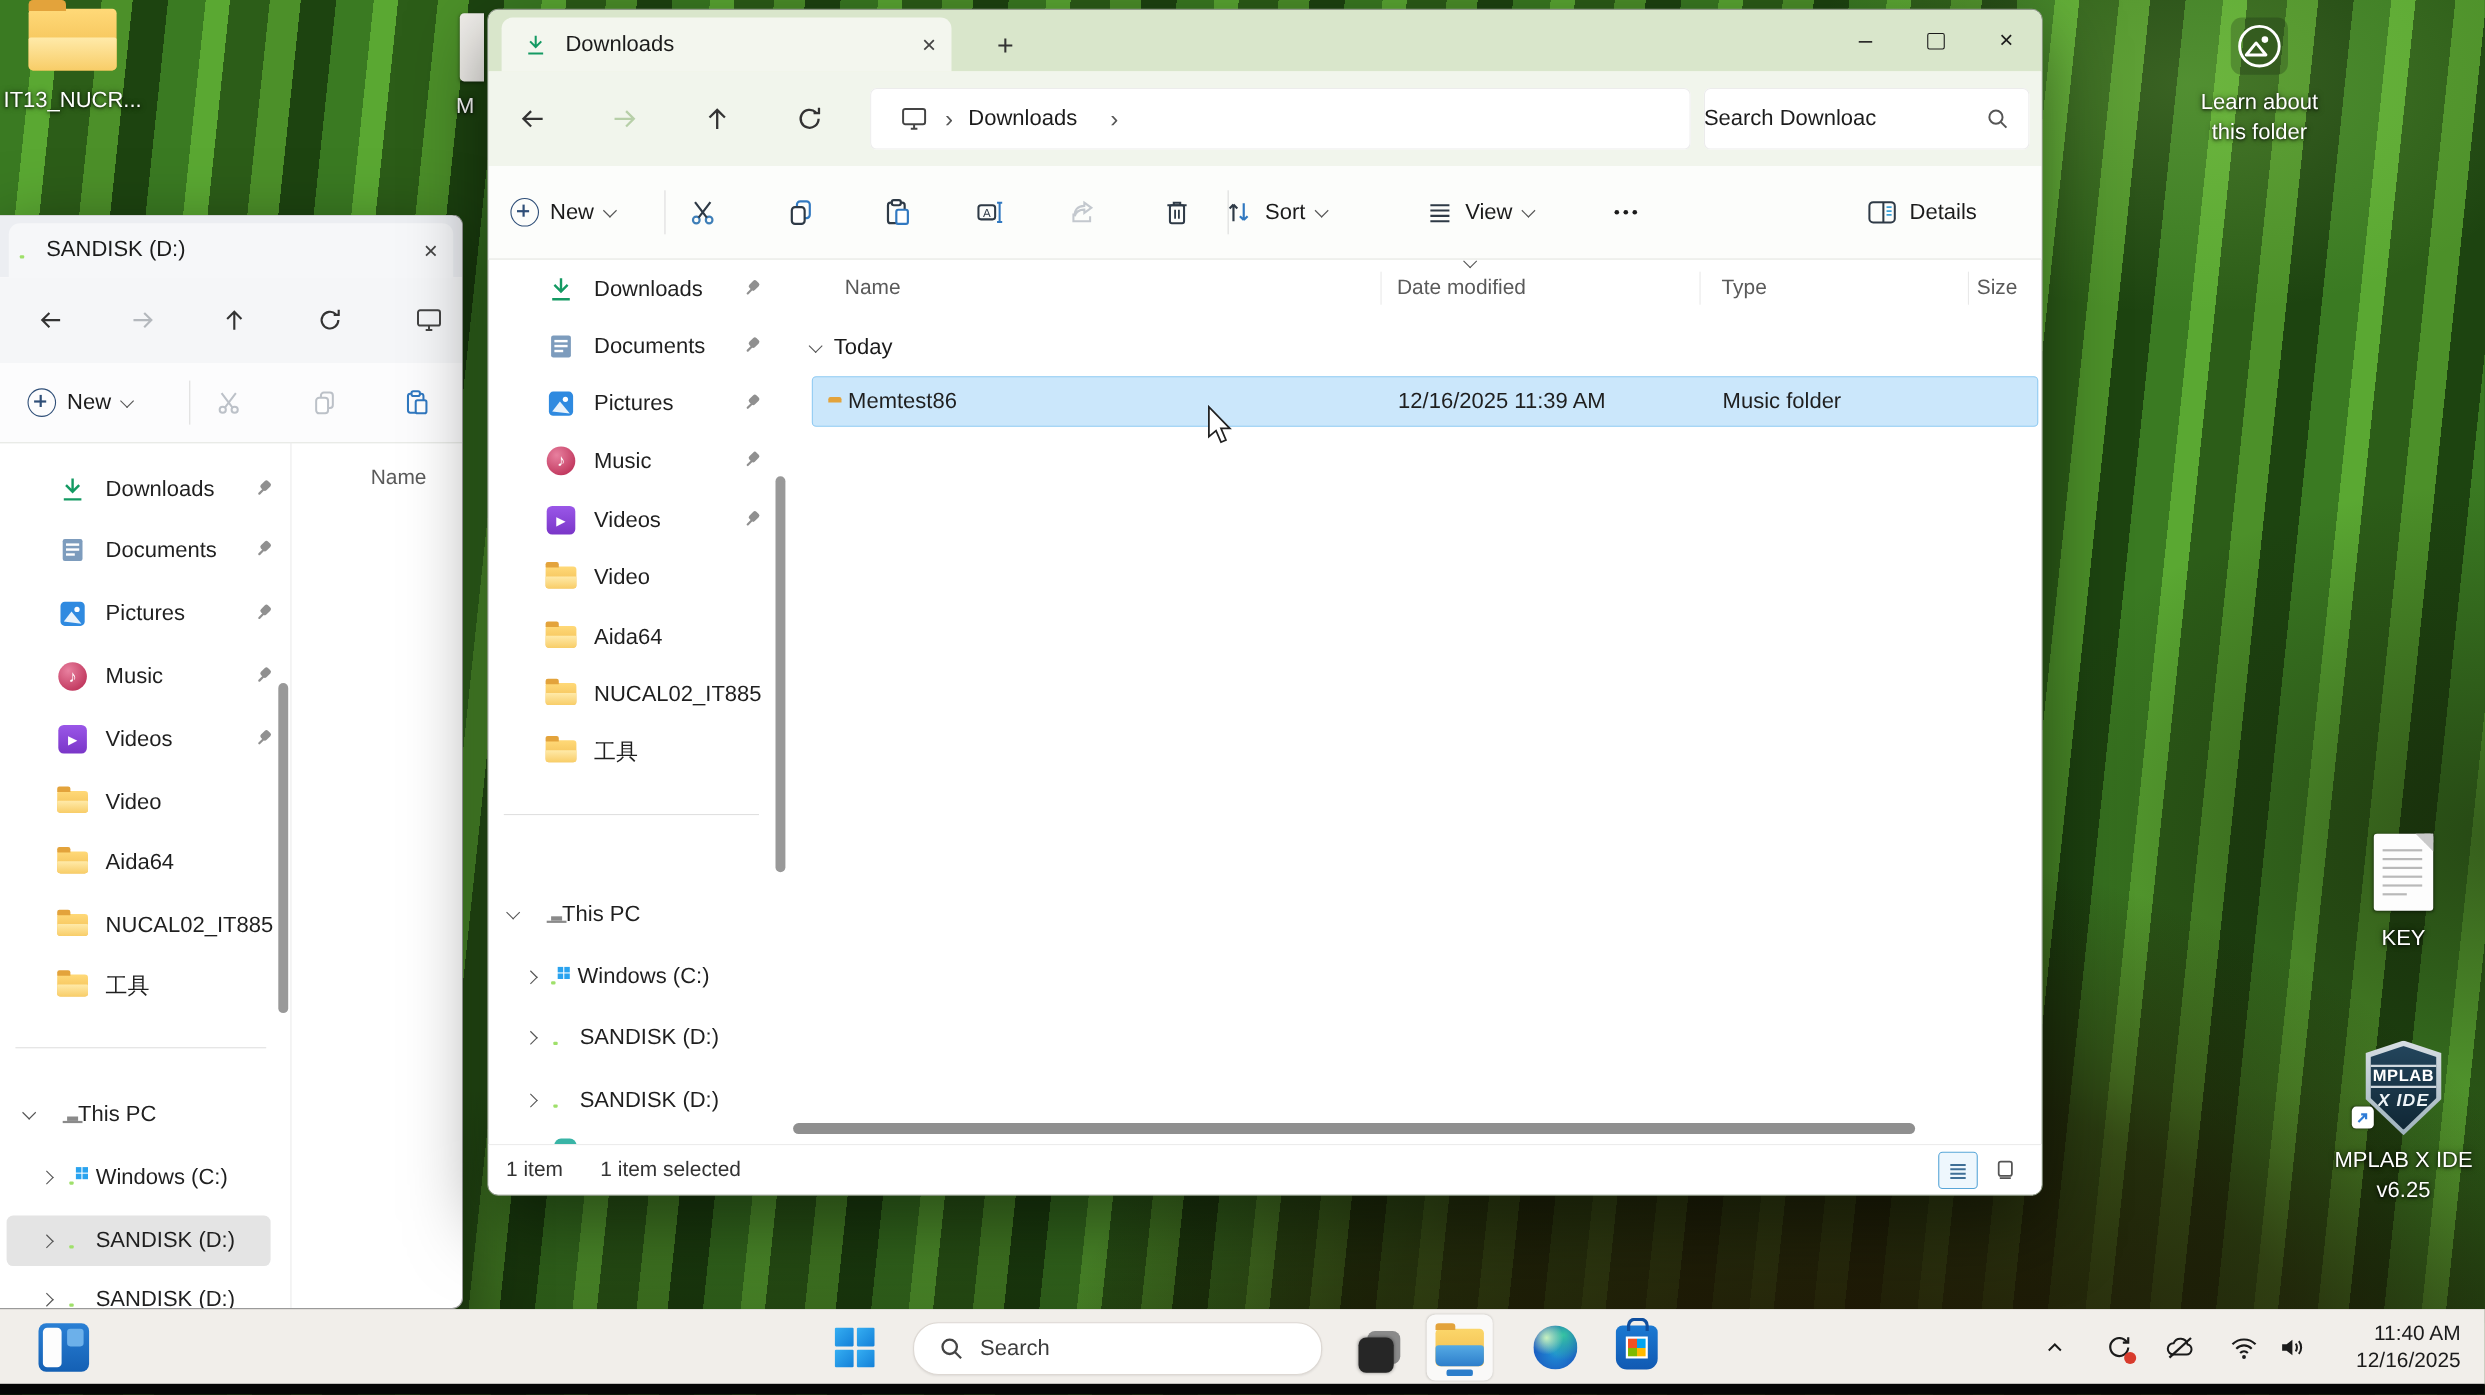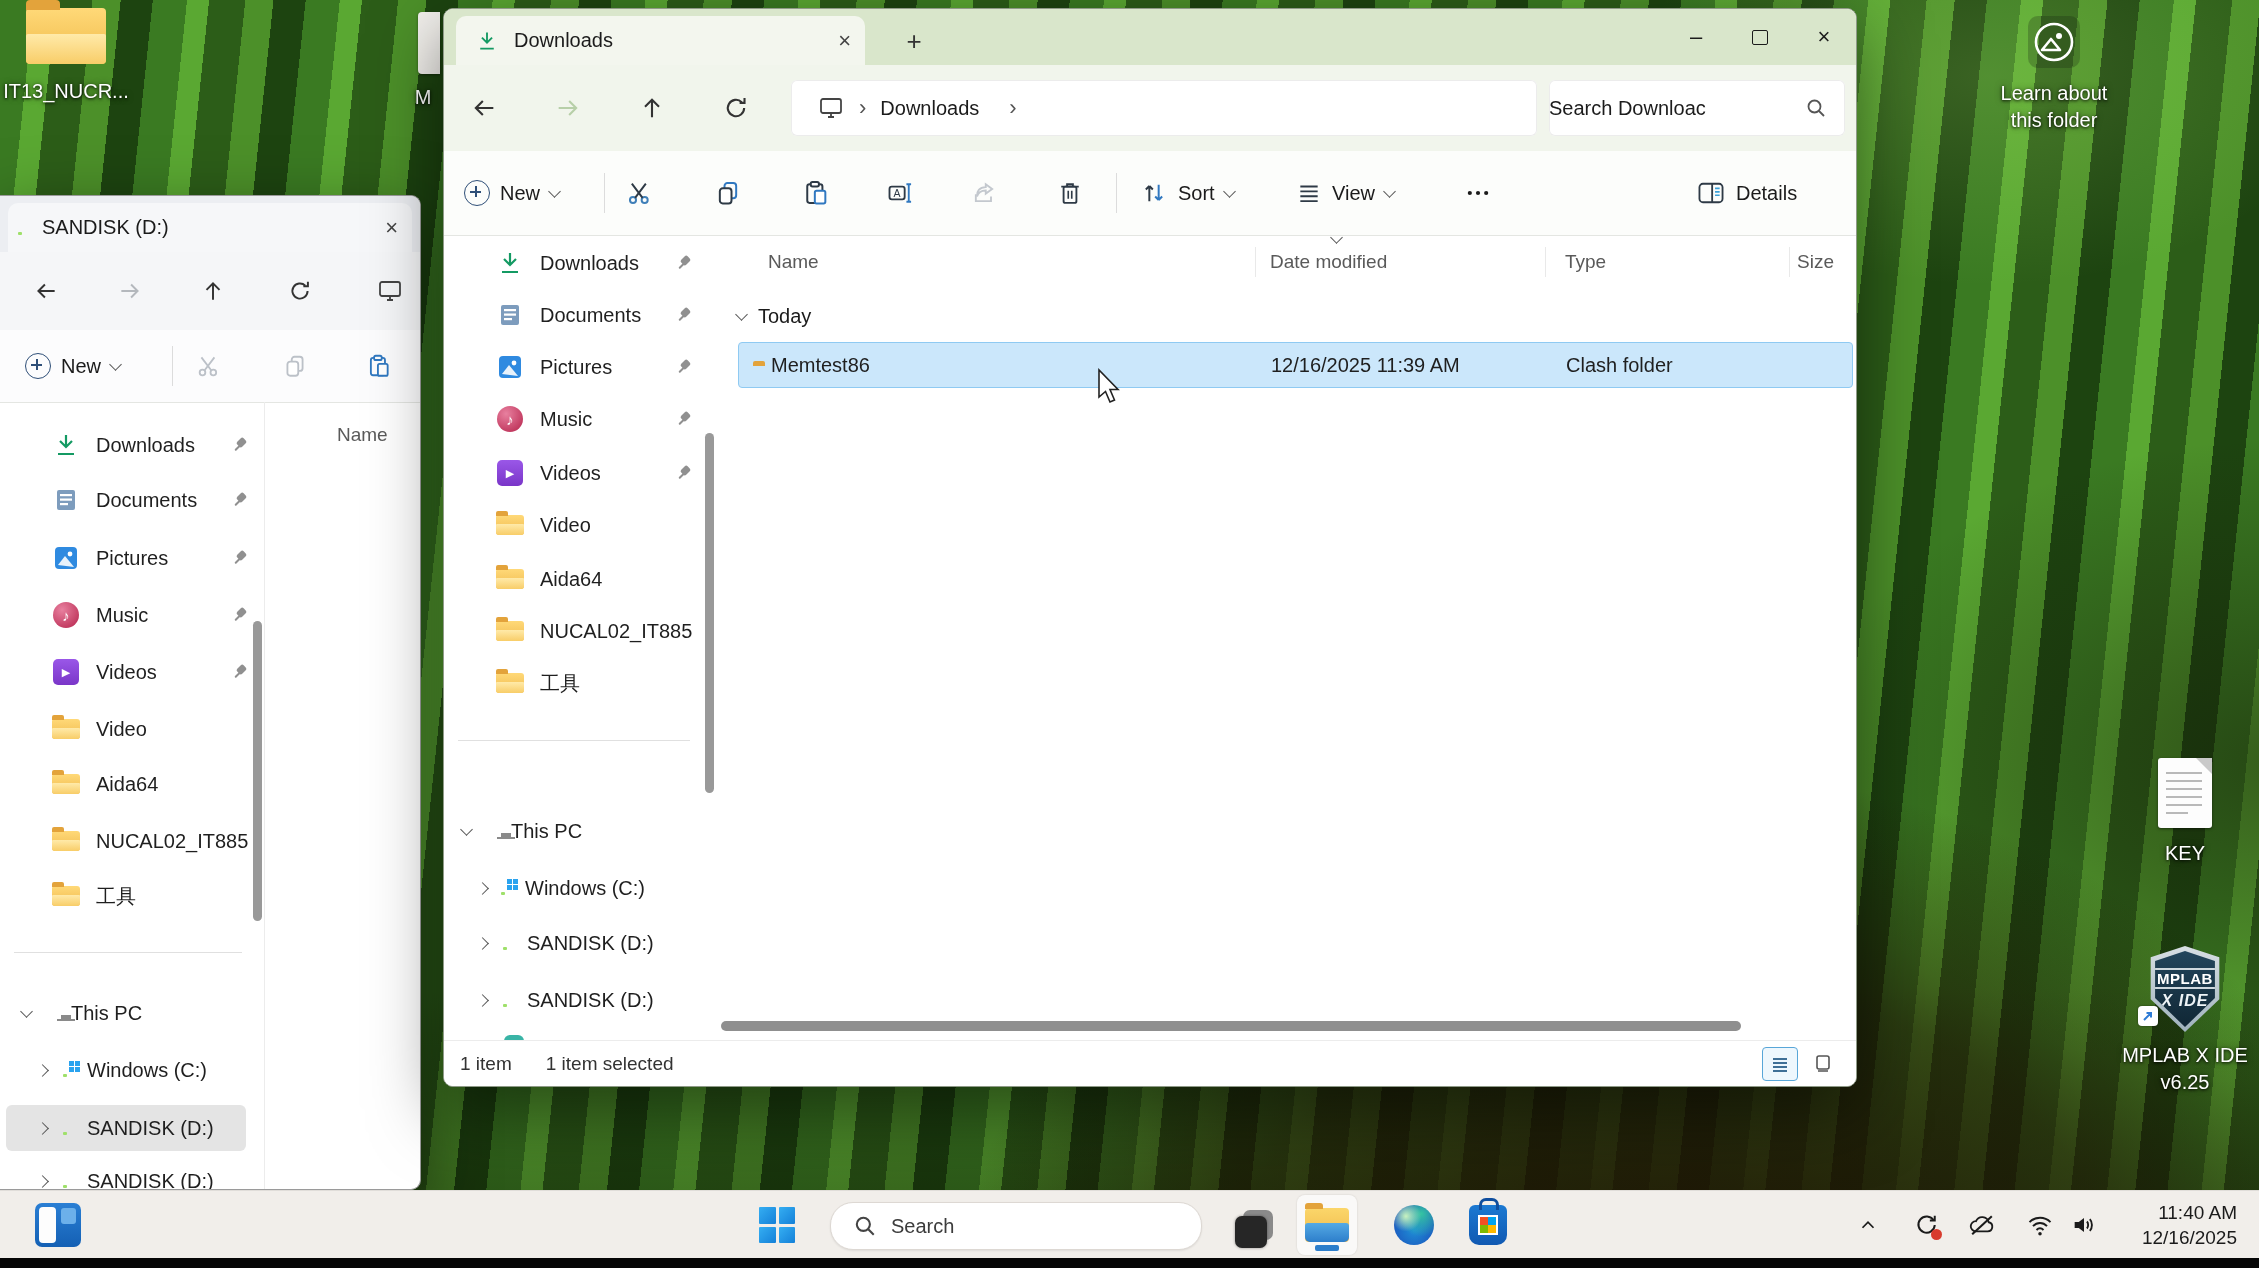--- a/index.html
+++ b/index.html
@@ -489,21 +489,21 @@
           </svg>
       </div>
       <div class="tbtn" style="left:612px;">
         <svg width="28" height="28" viewBox="0 0 24 24">
             <path d="M4.5 6.5h15M9.5 6.5v-2h5v2" stroke="#2e3a46" stroke-width="1.6" fill="none"></path>
             <rect x="6.5" y="6.5" width="11" height="14" rx="1.5" fill="none" stroke="#2e3a46" stroke-width="1.6"></rect>
             <path d="M10.5 10v7M13.5 10v7" stroke="#2e3a46" stroke-width="1.4"></path>
           </svg>
       </div>
       <div class="tsep" style="left:672px;"></div>
-      <div class="tbtn" style="left:696px;">
+      <div class="tbtn" style="left:668px;">
         <svg width="28" height="28" viewBox="0 0 24 24">
             <path d="M8 19V6M8 6L5 9M8 6l3 3" stroke="#2e3a46" stroke-width="1.7" fill="none"></path>
             <path d="M16 5v13M16 18l-3-3M16 18l3-3" stroke="#3078c0" stroke-width="1.7" fill="none"></path>
           </svg>
         <span>Sort</span>
         <span class="cvd"></span>
       </div>
       <div class="tbtn" style="left:852px;">
         <svg width="26" height="26" viewBox="0 0 24 24">
             <path d="M4 6h16M4 10.5h16M4 15h16M4 19.5h16" stroke="#2e3a46" stroke-width="1.7"></path>
@@ -640,21 +640,21 @@
 
     <div class="grouphdr" style="left:293px;top:296px;">
       <span class="cvd"></span>
       <span>Today</span>
     </div>
 
     <div class="filerow" style="left:294px;top:333px;width:1113px;height:44px;">
       <span style="margin-left:14px;"><span class="folder"></span></span>
       <span style="margin-left:18px;">Memtest86</span>
       <span style="position:absolute;left:532px;">12/16/2025 11:39 AM</span>
-      <span style="position:absolute;left:827px;">Clash folder</span>
+      <span style="position:absolute;left:827px;">Music folder</span>
     </div>
 
     <div class="hscroll" style="left:277px;top:1012px;width:1020px;"></div>
 
     <div class="statusbar">
       <span style="margin-left:16px;">1 item</span>
       <span style="margin-left:34px;">1 item selected</span>
       <div class="viewtgl sel" style="right:58px;top:6px;">
         <svg width="20" height="20" viewBox="0 0 20 20">
             <path d="M3 5h14M3 9h14M3 13h14M3 17h14" stroke="#3f6f96" stroke-width="1.8"></path>

